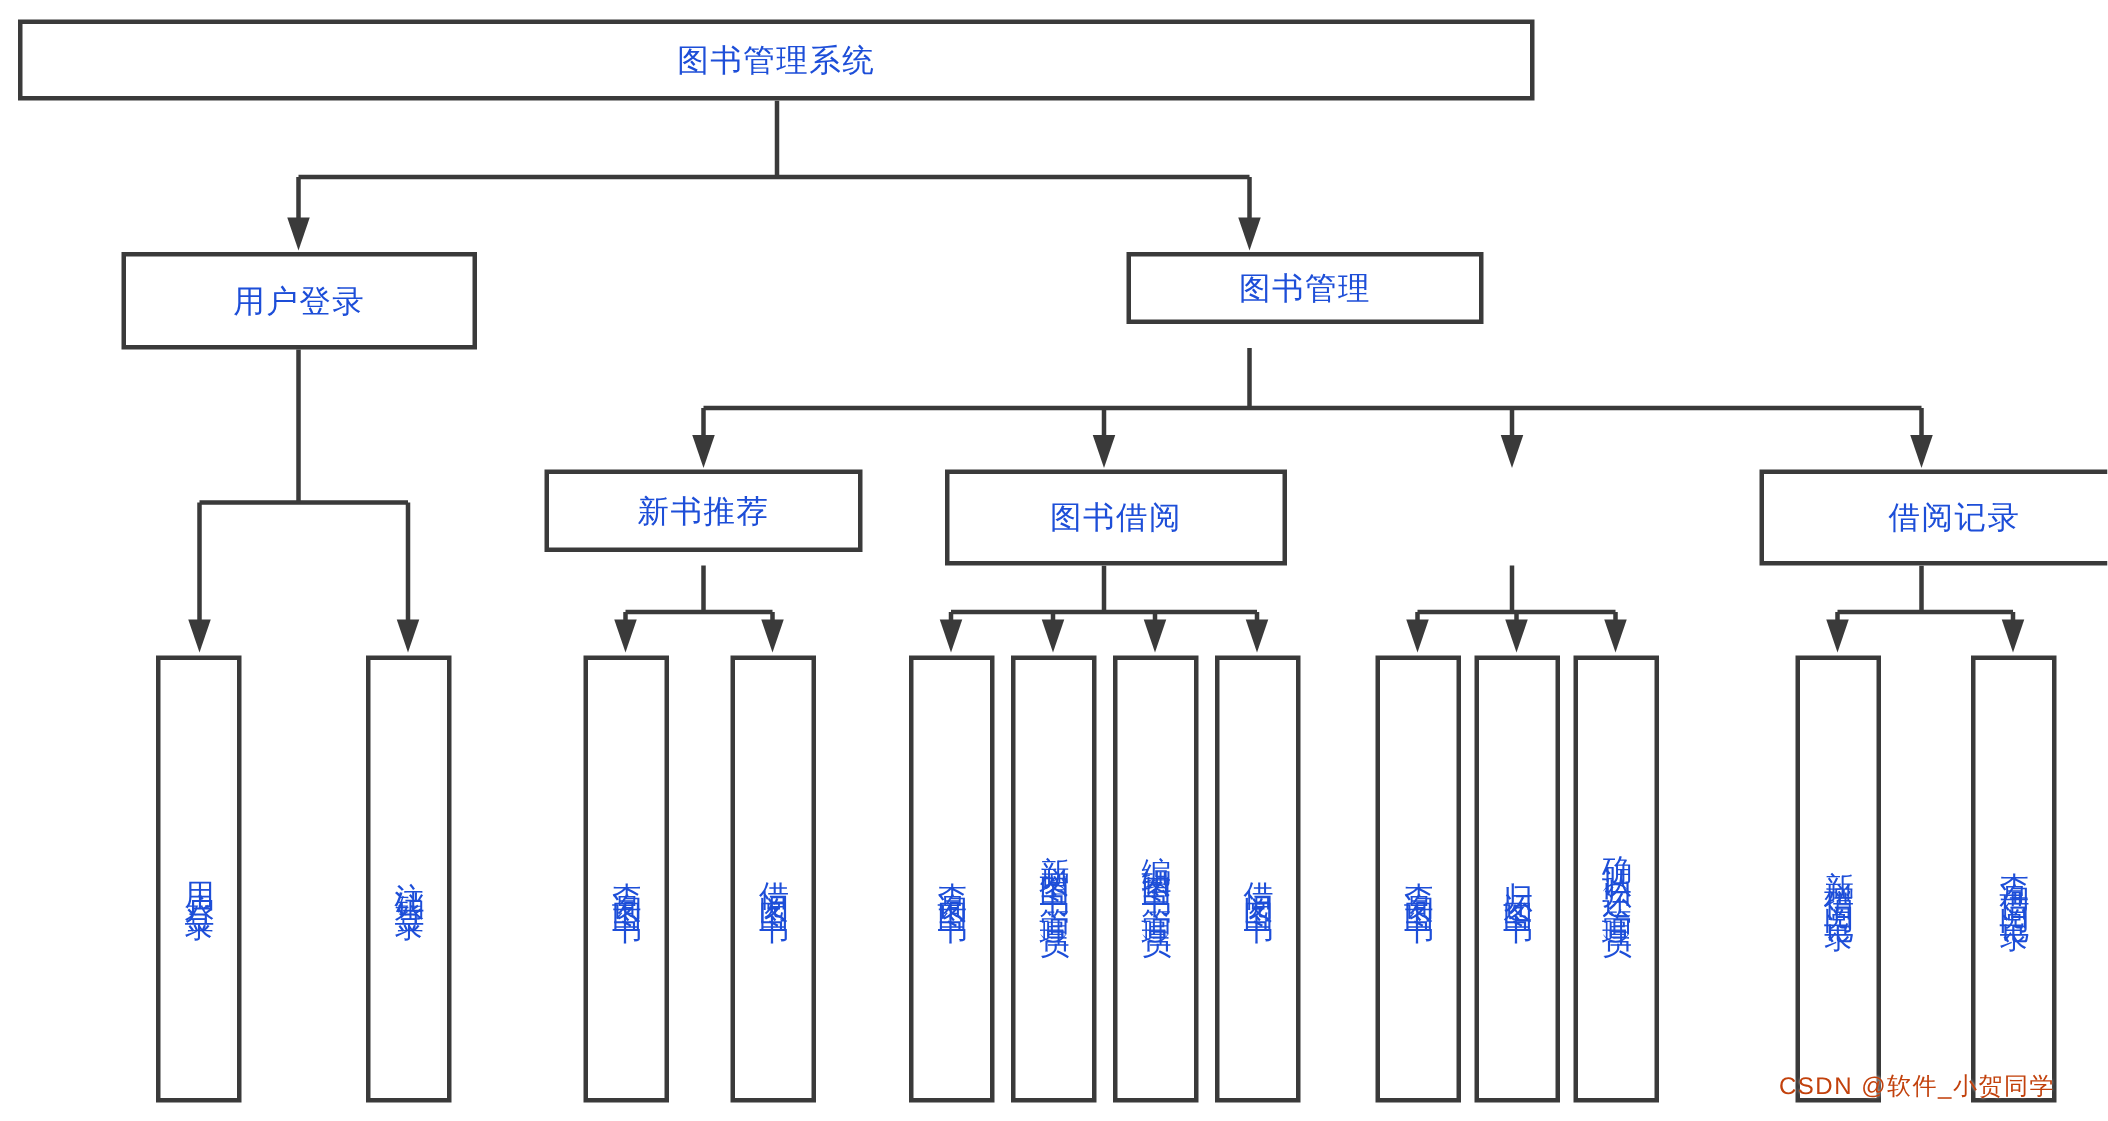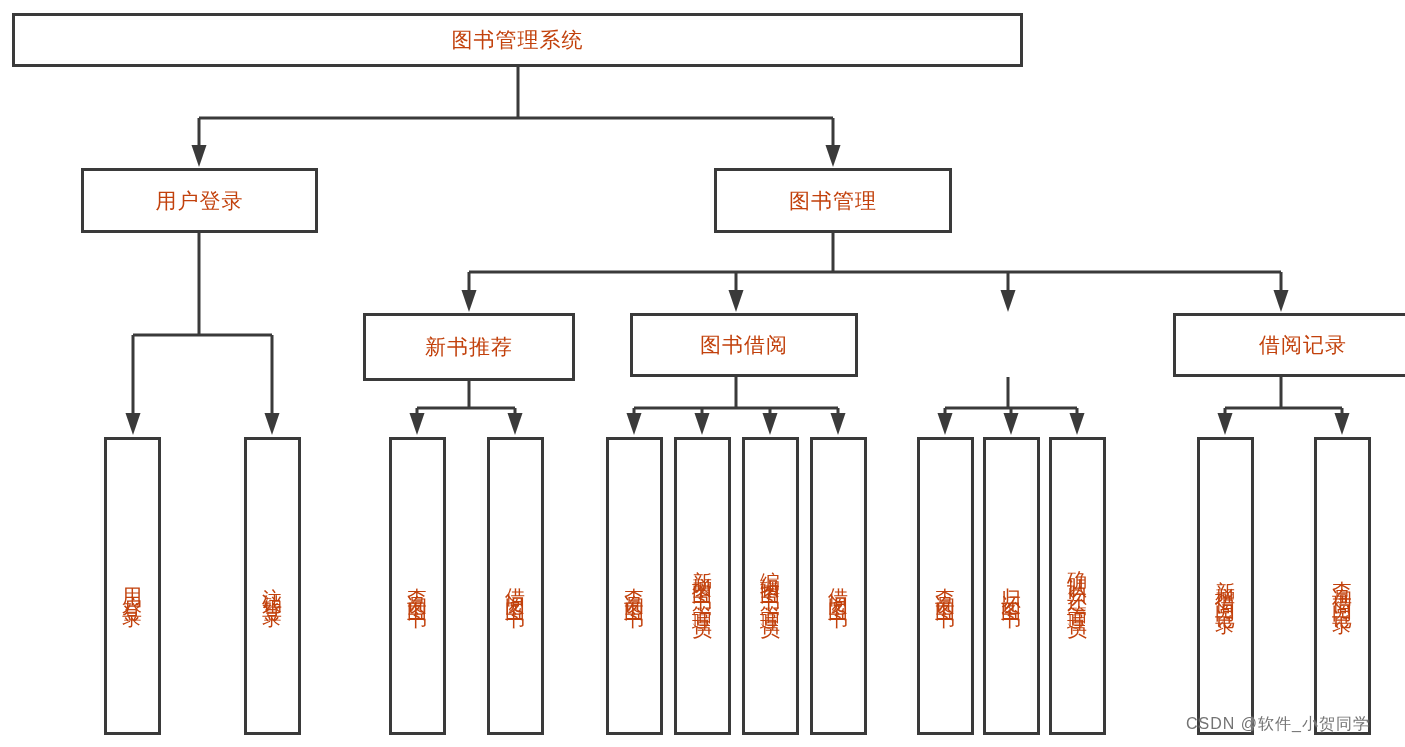--- a/index.html
+++ b/index.html
@@ -22,21 +22,21 @@
     height: 747px;
   }
   .node {
     position: absolute;
     box-sizing: border-box;
     background: #ffffff;
     border: 3px solid #3a3a3a;
     display: flex;
     align-items: center;
     justify-content: center;
-    color: #c2410c;
+    color: #1d4ed8;
   }
   .node.h-label span {
     font-size: 21px;
     letter-spacing: 1px;
     white-space: nowrap;
   }
   .node.leaf {
     top: 437px;
     width: 57px;
     height: 298px;
@@ -48,21 +48,21 @@
     letter-spacing: 7px;
     line-height: 1;
     white-space: nowrap;
   }
   .watermark {
     position: absolute;
     left: 1186px;
     top: 714px;
     font-size: 16px;
     letter-spacing: 1px;
-    color: #737373;
+    color: #c2410c;
     white-space: nowrap;
     text-shadow: 0 0 2px rgba(255,255,255,0.85);
   }
 </style>
 </head>
 <body>
 
 <div class="canvas">
 
   <svg class="connectors" viewBox="0 0 1405 747" xmlns="http://www.w3.org/2000/svg">
@@ -112,25 +112,25 @@
     </g>
   </svg>
 
   <div class="node h-label" style="left:12px; top:13px; width:1011px; height:54px;">
     <span>图书管理系统</span>
   </div>
 
   <div class="node h-label" style="left:81px; top:168px; width:237px; height:65px;">
     <span>用户登录</span>
   </div>
-  <div class="node h-label" style="left:714px; top:168px; width:238px; height:65px;">
+  <div class="node h-label" style="left:751px; top:168px; width:238px; height:48px;">
     <span>图书管理</span>
   </div>
 
-  <div class="node h-label" style="left:363px; top:313px; width:212px; height:68px;">
+  <div class="node h-label" style="left:363px; top:313px; width:212px; height:55px;">
     <span>新书推荐</span>
   </div>
   <div class="node h-label" style="left:630px; top:313px; width:228px; height:64px;">
     <span>图书借阅</span>
   </div>
   <div class="node h-label" style="left:1173px; top:313px; width:260px; height:64px;">
     <span>借阅记录</span>
   </div>
 
   <div class="node leaf" style="left:104px;">

